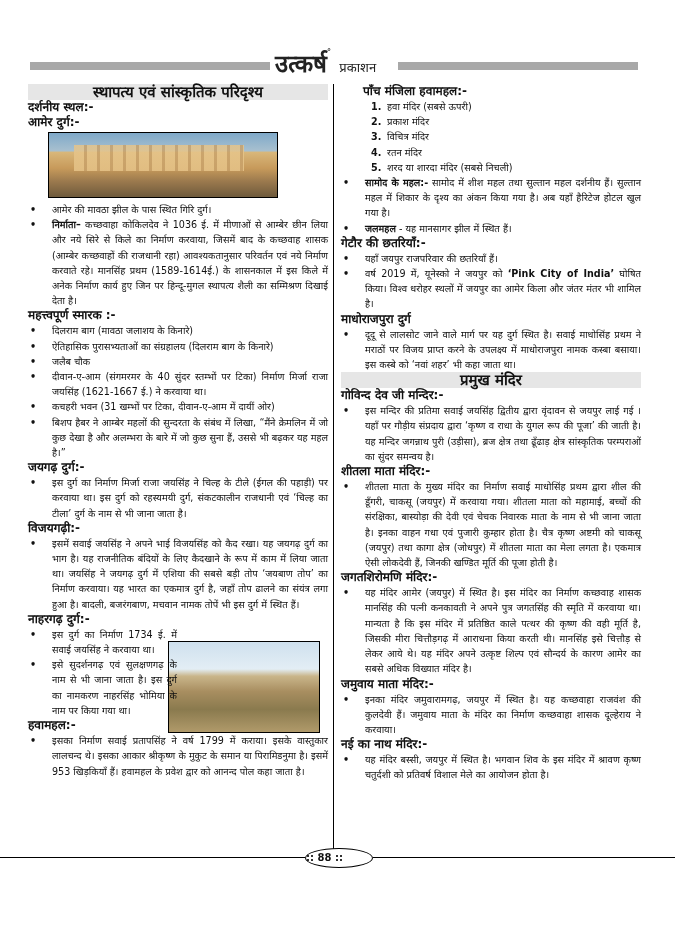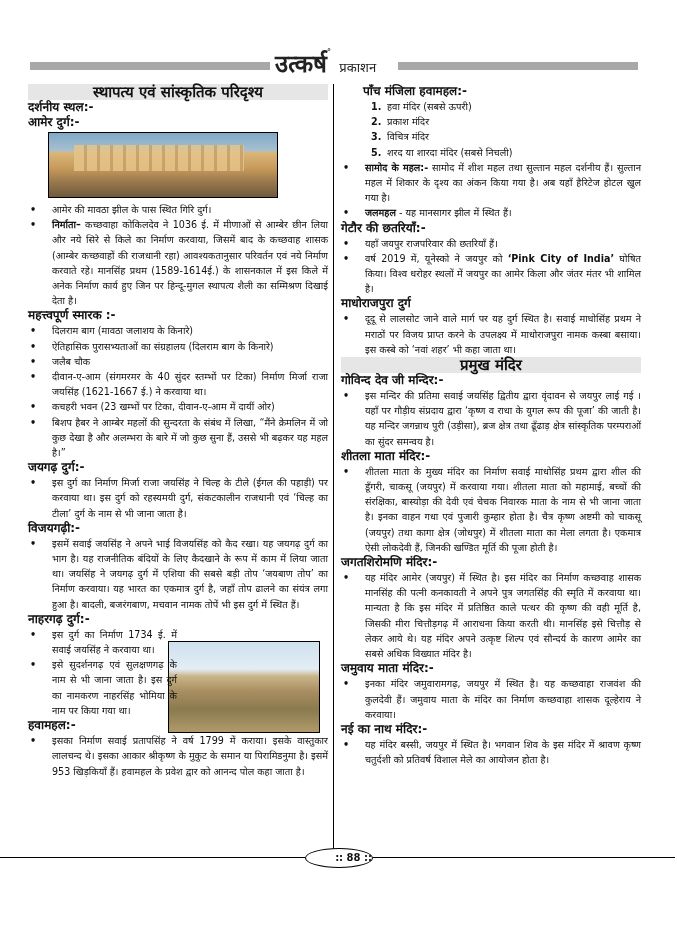--- a/index.html
+++ b/index.html
@@ -31,21 +31,21 @@
   .photo1::after { content:""; position:absolute; left:25px; top:12px; width:170px; height:26px;
            background:repeating-linear-gradient(90deg,#e6c489 0 10px,#c9a26a 10px 13px); opacity:.85; }
   .nah-wrap { position:relative; }
   .photo2 { position:absolute; right:8px; top:14px; width:150px; height:90px; border:1px solid #000;
             background:linear-gradient(180deg,#cfe0ee 0%,#e3eef5 30%,#c9b58a 38%,#a88e60 55%,#8a7a4e 75%,#b09a6a 100%); }
   .nah-wrap ul li { width:125px; }
   .footer-line { position:absolute; top:857px; height:1px; background:#000; }
   .footer-line.l { left:0; width:305px; }
   .footer-line.r { left:373px; width:302px; }
   .pageno { position:absolute; left:305px; top:848px; width:66px; height:18px; border:1px solid #000;
-            border-radius:50%; text-align:right; font-size:10px; font-weight:bold; line-height:18px; background:#fff; }
+            border-radius:50%; text-align:left; font-size:10px; font-weight:bold; line-height:18px; background:#fff; }
 </style>
 </head>
 <body>
 
 <div class="header">
   <div class="hbar left"></div>
   <div class="brand"><span>उत्कर्ष</span><span class="reg">°</span> <span class="sub">प्रकाशन</span></div>
   <div class="hbar right"></div>
 </div>
 
@@ -59,21 +59,21 @@
   <ul>
     <li>आमेर की मावठा झील के पास स्थित गिरि दुर्ग।</li>
     <li><b>निर्माता–</b> <span>कच्छवाहा कोकिलदेव ने 1036 ई. में मीणाओं से आम्बेर छीन लिया और नये सिरे से किले का निर्माण करवाया, जिसमें बाद के कच्छवाह शासक (आम्बेर कच्छवाहों की राजधानी रहा) आवश्यकतानुसार परिवर्तन एवं नये निर्माण करवाते रहे। मानसिंह प्रथम (1589-1614ई.) के शासनकाल में इस किले में अनेक निर्माण कार्य हुए जिन पर हिन्दू-मुगल स्थापत्य शैली का सम्मिश्रण दिखाई देता है।</span></li>
   </ul>
   <h4>महत्त्वपूर्ण स्मारक :-</h4>
   <ul>
     <li>दिलराम बाग (मावठा जलाशय के किनारे)</li>
     <li>ऐतिहासिक पुरासभ्यताओं का संग्रहालय (दिलराम बाग के किनारे)</li>
     <li>जलैब चौक</li>
     <li>दीवान-ए-आम (संगमरमर के 40 सुंदर स्तम्भों पर टिका) निर्माण मिर्जा राजा जयसिंह (1621-1667 ई.) ने करवाया था।</li>
-    <li>कचहरी भवन (23 खम्भों पर टिका, दीवान-ए-आम में दायीं ओर)</li>
+    <li>कचहरी भवन (31 खम्भों पर टिका, दीवान-ए-आम में दायीं ओर)</li>
     <li>बिशप हैबर ने आम्बेर महलों की सुन्दरता के संबंध में लिखा, “मैंने क्रेमलिन में जो कुछ देखा है और अलम्भरा के बारे में जो कुछ सुना हैं, उससे भी बढ़कर यह महल है।”</li>
   </ul>
   <h4>जयगढ़ दुर्ग:-</h4>
   <ul>
       <li>इस दुर्ग का निर्माण मिर्जा राजा जयसिंह ने चिल्ह के टीले (ईगल की पहाड़ी) पर करवाया था। इस दुर्ग को रहस्यमयी दुर्ग, संकटकालीन राजधानी एवं ‘चिल्ह का टीला’ दुर्ग के नाम से भी जाना जाता है।</li>
     </ul>
   <h4>विजयगढ़ी:-</h4>
   <ul>
       <li>इसमें सवाई जयसिंह ने अपने भाई विजयसिंह को कैद रखा। यह जयगढ़ दुर्ग का भाग है। यह राजनीतिक बंदियों के लिए कैदखाने के रूप में काम में लिया जाता था। जयसिंह ने जयगढ़ दुर्ग में एशिया की सबसे बड़ी तोप ‘जयबाण तोप’ का निर्माण करवाया। यह भारत का एकमात्र दुर्ग है, जहाँ तोप ढालने का संयंत्र लगा हुआ है। बादली, बजरंगबाण, मचवान नामक तोपें भी इस दुर्ग में स्थित हैं।</li>
     </ul>
@@ -90,20 +90,21 @@
       <li>इसका निर्माण सवाई प्रतापसिंह ने वर्ष 1799 में कराया। इसके वास्तुकार लालचन्द थे। इसका आकार श्रीकृष्ण के मुकुट के समान या पिरामिडनुमा है। इसमें 953 खिड़कियाँ हैं। हवामहल के प्रवेश द्वार को आनन्द पोल कहा जाता है।</li>
     </ul>
 </div>
 
 <div class="col right">
   <h4 style="padding-left:22px">पाँच मंजिला हवामहल:-</h4>
   <ol>
     <li><b>1.</b><span>हवा मंदिर (सबसे ऊपरी)</span></li>
     <li><b>2.</b><span>प्रकाश मंदिर</span></li>
     <li><b>3.</b><span>विचित्र मंदिर</span></li>
+    <li><b>4.</b><span>रतन मंदिर</span></li>
     <li><b>5.</b><span>शरद या शारदा मंदिर (सबसे निचली)</span></li>
   </ol>
   <ul>
     <li><b>सामोद के महल:-</b><span> सामोद में शीश महल तथा सुल्तान महल दर्शनीय हैं। सुल्तान महल में शिकार के दृश्य का अंकन किया गया है। अब यहाँ हैरिटेज होटल खुल गया है।</span></li>
     <li><b>जलमहल</b><span> - यह मानसागर झील में स्थित हैं।</span></li>
   </ul>
   <h4>गेटौर की छतरियाँ:-</h4>
   <ul>
     <li>यहाँ जयपुर राजपरिवार की छतरियाँ हैं।</li>
     <li><span>वर्ष 2019 में, यूनेस्को ने जयपुर को </span><b>‘Pink City of India’</b><span> घोषित किया। विश्व धरोहर स्थलों में जयपुर का आमेर किला और जंतर मंतर भी शामिल है।</span></li>

